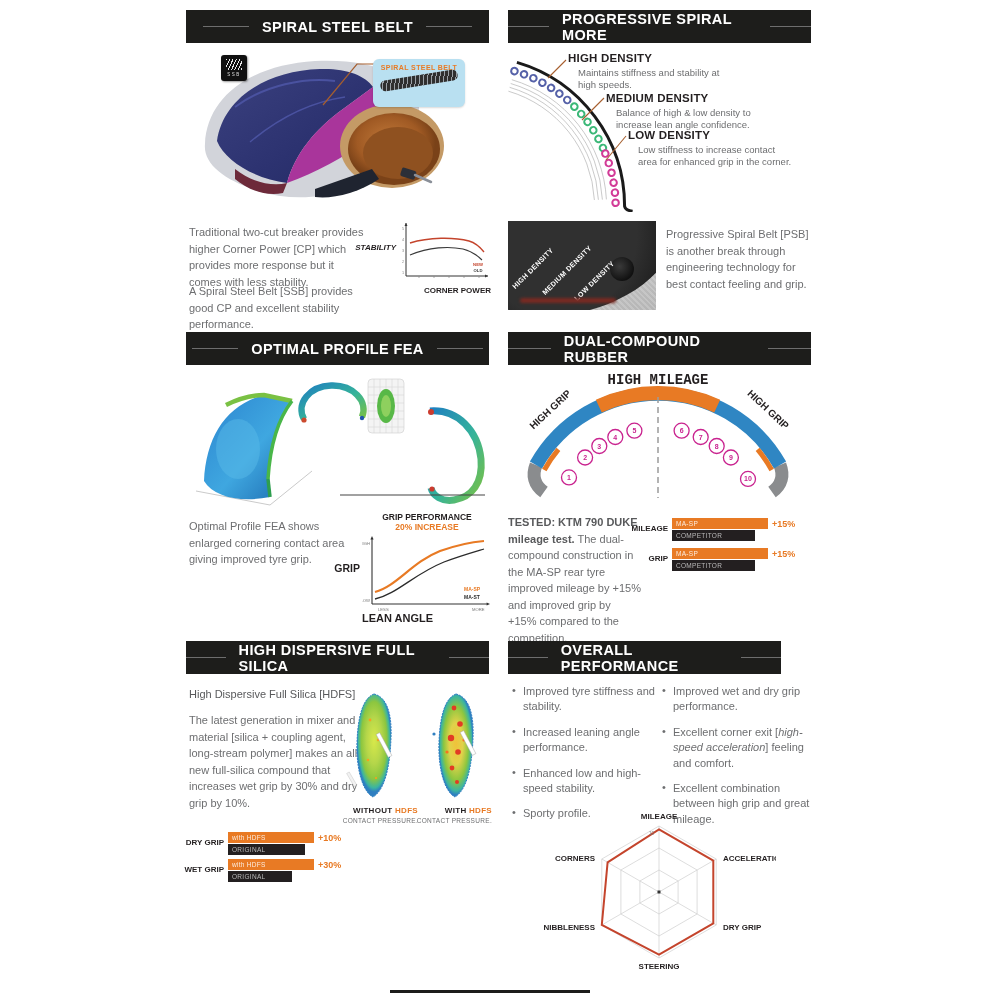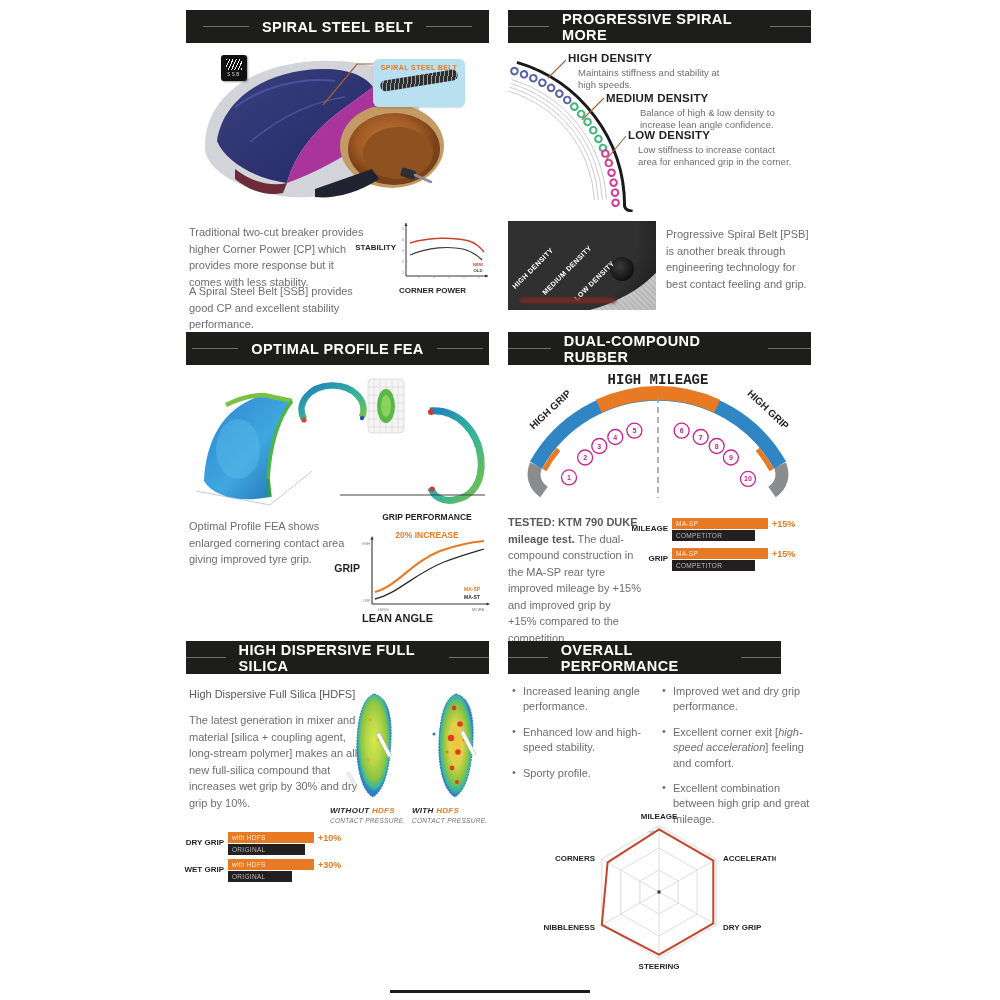--- a/index.html
+++ b/index.html
@@ -6,21 +6,21 @@
   .page{position:relative;width:1000px;height:1000px;background:#fff;overflow:hidden;
         font-family:"Liberation Sans",sans-serif;}
   .abs{position:absolute;}
   .hdr{position:absolute;height:33px;background:#1d1d1b;color:#fff;display:flex;
        align-items:center;justify-content:center;gap:13px;font-weight:bold;
        font-size:14.5px;letter-spacing:.4px;}
   .hdr::before,.hdr::after{content:"";width:46px;height:1px;background:#6e6e6e;}
   .body-text{position:absolute;font-size:11px;color:#6d6e70;line-height:1.5;}
   .blabel{font-weight:bold;color:#231f20;font-size:11.5px;letter-spacing:.2px;}
   .slabel{font-size:9.5px;color:#6d6e70;line-height:1.3;}
-  .ortxt{color:#e87a24;margin-top:8px;}
+  .ortxt{color:#e87a24;}
   .bar{position:absolute;height:11px;display:flex;align-items:center;overflow:hidden;}
   .bar.orange{background:#e87a24;}
   .bar.black{background:#231f20;}
   .bar .btxt{font-size:6.5px;padding-left:4px;color:rgba(255,255,255,.85);letter-spacing:.3px;white-space:nowrap;}
   .bar.black .btxt{color:#b9b9b9;}
   .delta{position:absolute;font-size:9px;font-weight:bold;color:#e87a24;}
   .bar-label{position:absolute;font-size:8px;font-weight:bold;color:#231f20;text-align:right;}
   .bullet{position:relative;padding-left:11px;margin-bottom:10px;font-size:11px;color:#6d6e70;line-height:1.4;}
   .bullet::before{content:"\2022";position:absolute;left:0;top:-1px;}
   .callout{position:absolute;background:#b9e0f1;border-radius:6px;box-shadow:0 1px 2px rgba(0,0,0,.15);}
@@ -39,21 +39,21 @@
          linear-gradient(150deg,#dcdcdc,#b4b4b4);}
   .photo .tire{position:absolute;left:-34%;top:-62%;width:150%;height:165%;border-radius:50%;
          background:radial-gradient(circle at 45% 45%,#303030 55%,#1d1d1d 78%,#161616);
          transform:rotate(-14deg);}
   .photo .ptxt{position:absolute;color:#fff;font-size:7px;font-weight:bold;letter-spacing:.4px;
          transform:rotate(-45deg);transform-origin:left bottom;white-space:nowrap;}
   .photo .redstreak{position:absolute;left:12px;bottom:7px;width:96px;height:5px;background:#7a2a22;
          filter:blur(1.5px);border-radius:3px;}
   .photo .hub{position:absolute;right:22px;top:36px;width:24px;height:24px;border-radius:50%;
          background:radial-gradient(circle at 40% 40%,#3a3a3a,#111 70%);}
-  .cap{position:absolute;text-align:left;line-height:1.4;font-style:italic;}
+  .cap{position:absolute;text-align:right;line-height:1.4;}
   .cap .l1{font-size:8px;font-weight:bold;color:#231f20;letter-spacing:.3px;}
   .cap .l2{font-size:6.5px;color:#6d6e70;letter-spacing:.3px;}
   .chart-title{position:absolute;text-align:center;font-size:8.5px;font-weight:bold;color:#231f20;line-height:1.15;}
   .axis-label{position:absolute;font-weight:bold;color:#231f20;}
   .rot{white-space:nowrap;}
   svg text{font-family:"Liberation Sans",sans-serif;}
 </style>
 </head>
 <body>
 
@@ -97,21 +97,21 @@
     </div>
     <div class="callout" style="left:178px;top:12px;width:92px;height:48px;">
       <span class="clbl">SPIRAL STEEL BELT</span>
       <div class="cable"></div>
     </div>
   </div>
 
   <div class="body-text" style="left:189px;top:224px;width:178px;">Traditional two-cut breaker provides higher Corner Power [CP] which provides more response but it comes with less stability.</div>
   <div class="body-text" style="left:189px;top:283px;width:178px;">A Spiral Steel Belt [SSB] provides good CP and excellent stability performance.</div>
 
-  <div class="axis-label" style="left:346px;top:243px;width:50px;font-size:8px;text-align:right;">STABILITY</div>
+  <div class="axis-label" style="left:346px;top:243px;width:50px;font-size:8px;text-align:right;font-style:italic;">STABILITY</div>
   <svg class="abs" style="left:399px;top:221px;" width="92" height="62" viewBox="0 0 92 62">
     <line x1="7" y1="2" x2="7" y2="55" stroke="#333" stroke-width="1"></line>
     <line x1="7" y1="55" x2="89" y2="55" stroke="#333" stroke-width="1"></line>
     <path d="M 7 2 L 5.5 5 L 8.5 5 Z" fill="#333"></path>
     <path d="M 89 55 L 86 53.5 L 86 56.5 Z" fill="#333"></path>
     <text x="5" y="9" font-size="3.8" fill="#888" text-anchor="end">5</text>
     <text x="5" y="20" font-size="3.8" fill="#888" text-anchor="end">4</text>
     <text x="5" y="31" font-size="3.8" fill="#888" text-anchor="end">3</text>
     <text x="5" y="42" font-size="3.8" fill="#888" text-anchor="end">2</text>
     <text x="5" y="53" font-size="3.8" fill="#888" text-anchor="end">1</text>
@@ -120,21 +120,21 @@
         <line x1="35" y1="55" x2="35" y2="57"></line>
       <line x1="50" y1="55" x2="50" y2="57"></line>
         <line x1="65" y1="55" x2="65" y2="57"></line>
       <line x1="80" y1="55" x2="80" y2="57"></line>
     </g>
     <path d="M 11 22 C 30 16 55 16 70 20 C 77 22 81 26 85 31" fill="none" stroke="#c4442c" stroke-width="1.4"></path>
     <path d="M 11 34 C 30 26 50 25 64 28 C 72 30 78 34 83 39" fill="none" stroke="#3a3a3a" stroke-width="1.1"></path>
     <text x="79" y="45" font-size="4.2" font-weight="bold" fill="#c4442c" text-anchor="middle">NEW</text>
     <text x="79" y="51" font-size="4.2" font-weight="bold" fill="#3a3a3a" text-anchor="middle">OLD</text>
   </svg>
-  <div class="axis-label" style="left:399px;top:286px;width:92px;font-size:8px;text-align:left;">CORNER POWER</div>
+  <div class="axis-label" style="left:399px;top:286px;width:92px;font-size:8px;text-align:right;">CORNER POWER</div>
 
   <div class="hdr" style="left:508px;top:10px;width:303px;">
     <span>PROGRESSIVE SPIRAL MORE</span>
   </div>
 
   <svg class="abs" style="left:508px;top:48px;" width="300" height="164" viewBox="0 0 300 164">
     <path d="M 8.9 14.4 A 150 150 0 0 1 116.6 158.3 q 1 4 8 5" fill="none" stroke="#1a1a1a" stroke-width="3"></path>
     <g stroke="#b3b3b3" stroke-width=".7" fill="none">
       <path d="M 3.8 31.7 A 132 132 0 0 1 98.4 151.4"></path>
       <path d="M 2.7 35.5 A 128 128 0 0 1 94.4 151.6"></path>
@@ -151,21 +151,21 @@
     </g>
     <g stroke="#a65e2e" stroke-width="1.1">
       <path d="M 58 12 L 40 30" fill="none"></path>
       <path d="M 96 50 L 74 72" fill="none"></path>
       <path d="M 118 88 L 98 112" fill="none"></path>
     </g>
   </svg>
   <div class="abs blabel" style="left:568px;top:52px;">HIGH DENSITY</div>
   <div class="abs slabel" style="left:578px;top:67px;width:150px;">Maintains stiffness and stability at high speeds.</div>
   <div class="abs blabel" style="left:606px;top:92px;">MEDIUM DENSITY</div>
-  <div class="abs slabel" style="left:616px;top:107px;width:162px;margin-left:24px;">Balance of high &amp; low density to increase lean angle confidence.</div>
+  <div class="abs slabel" style="left:616px;top:107px;width:162px;">Balance of high &amp; low density to increase lean angle confidence.</div>
   <div class="abs blabel" style="left:628px;top:129px;">LOW DENSITY</div>
   <div class="abs slabel" style="left:638px;top:144px;width:158px;">Low stiffness to increase contact area for enhanced grip in the corner.</div>
 
   <div class="photo" style="left:508px;top:221px;width:148px;height:89px;">
     <div class="tire"></div>
     <div class="hub"></div>
     <span class="ptxt" style="left:8px;top:62px;">HIGH DENSITY</span>
     <span class="ptxt" style="left:38px;top:68px;">MEDIUM DENSITY</span>
     <span class="ptxt" style="left:70px;top:74px;">LOW DENSITY</span>
     <div class="redstreak"></div>
@@ -384,20 +384,21 @@
   <div class="delta" style="left:318px;top:860px;">+30%</div>
   <div class="bar black" style="left:228px;top:871px;width:64px;">
       <span class="btxt">ORIGINAL</span>
     </div>
 
   <div class="hdr" style="left:508px;top:641px;width:273px;">
     <span>OVERALL PERFORMANCE</span>
   </div>
 
   <div class="abs" style="left:512px;top:684px;width:146px;">
+    <div class="bullet">Improved tyre stiffness and stability.</div>
     <div class="bullet">Increased leaning angle performance.</div>
     <div class="bullet">Enhanced low and high-speed stability.</div>
     <div class="bullet">Sporty profile.</div>
   </div>
   <div class="abs" style="left:662px;top:684px;width:152px;">
     <div class="bullet">Improved wet and dry grip performance.</div>
     <div class="bullet"><span>Excellent corner exit [</span><span style="font-style:italic;">high-speed acceleration</span><span>] feeling and comfort.</span></div>
     <div class="bullet">Excellent combination between high grip and great mileage.</div>
   </div>
 

